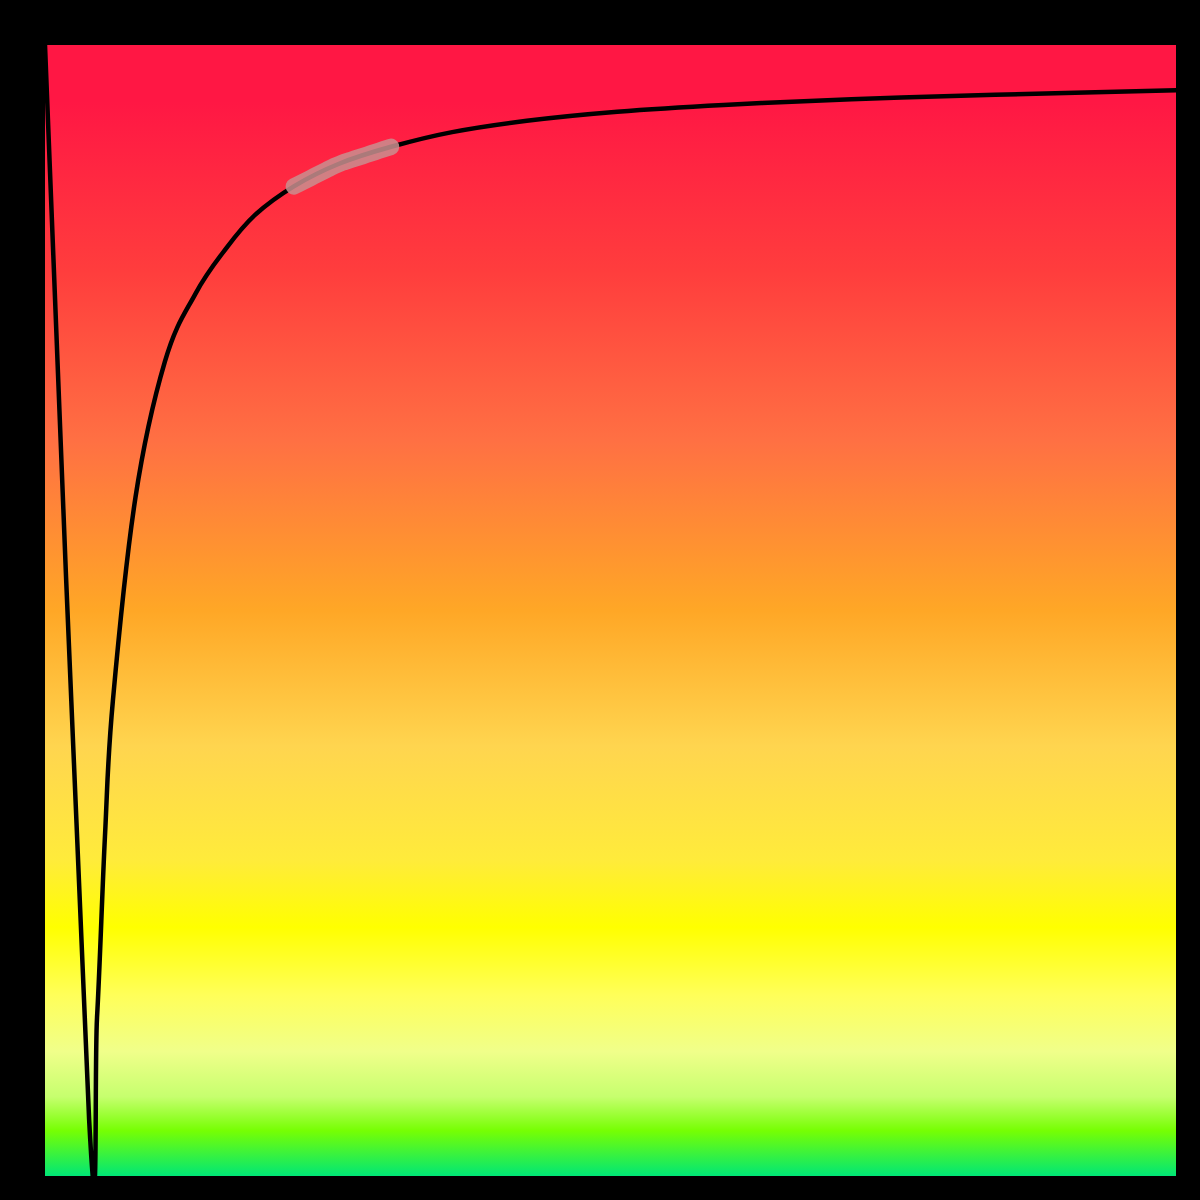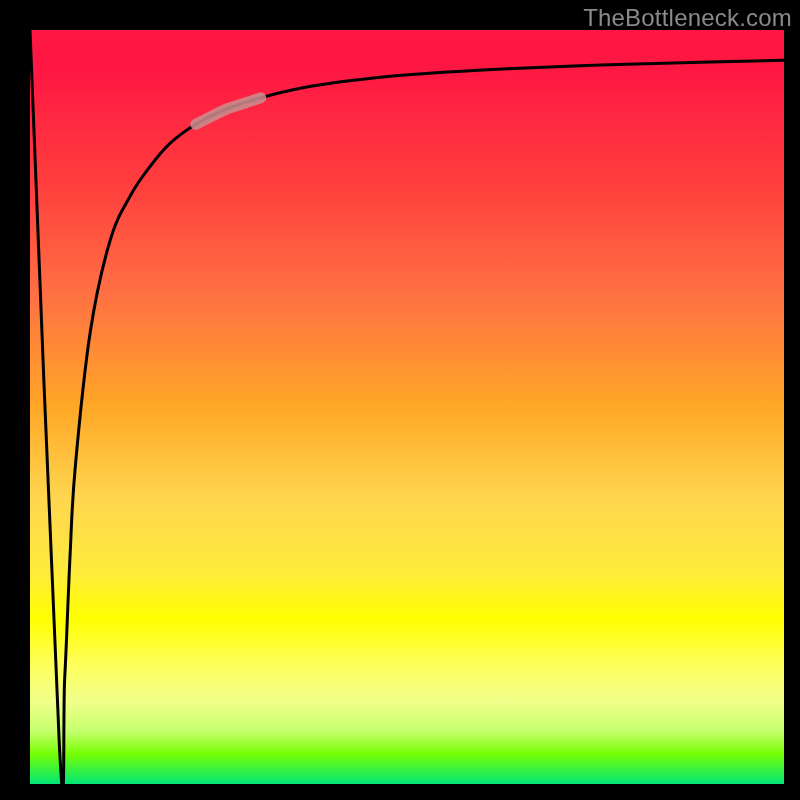--- a/index.html
+++ b/index.html
@@ -55,21 +55,20 @@
     width: 754px;
     height: 754px;
     overflow: visible;
   }
 </style>
 </head>
 <body>
 
 <div class="frame">
 
-  <span class="watermark">TheBottleneck.com</span>
 
   <div class="plot-area">
     <svg class="curve" viewBox="0 0 754 754" preserveAspectRatio="none">
       <path id="main-curve" fill="none" stroke="#000000" stroke-width="3" stroke-linecap="round" stroke-linejoin="round" d="M 0.00 0.00 C 5.29 128.93, 23.16 599.58, 29.41 716.30 C 35.65 833.02, 32.78 682.37, 34.68 648.44 C 36.58 614.51, 38.06 565.80, 39.96 527.80 C 41.86 489.80, 41.58 478.04, 45.24 437.32 C 48.90 396.60, 54.08 342.32, 60.32 301.60 C 66.56 260.88, 72.73 235.55, 79.92 211.12 C 87.12 186.69, 92.95 179.45, 100.28 165.88 C 107.61 152.31, 113.45 145.22, 120.64 135.72 C 127.83 126.22, 132.10 120.56, 140.24 113.10 C 148.39 105.64, 155.84 100.36, 165.88 94.25 C 175.92 88.14, 184.37 83.92, 196.04 79.17 C 207.71 74.42, 217.15 71.66, 230.72 67.86 C 244.30 64.06, 255.15 61.18, 271.44 58.06 C 287.73 54.94, 301.39 52.96, 321.20 50.52 C 341.02 48.08, 357.91 46.39, 381.52 44.49 C 405.14 42.59, 424.31 41.45, 452.40 39.96 C 480.49 38.47, 505.03 37.41, 537.60 36.19 C 570.17 34.97, 594.41 34.26, 633.36 33.18 C 672.31 32.09, 732.28 30.70, 754.00 30.16"></path>
       <path id="highlight-curve" fill="none" stroke="#c98f8f" stroke-width="11" stroke-linecap="round" stroke-opacity="0.85" d="M 165.88 94.25 C 166.85 93.76, 169.34 92.52, 171.28 91.55 C 173.23 90.58, 174.74 89.82, 176.69 88.85 C 178.63 87.87, 180.15 87.12, 182.09 86.14 C 184.04 85.17, 185.55 84.42, 187.49 83.44 C 189.44 82.47, 190.95 81.64, 192.90 80.74 C 194.84 79.84, 196.36 79.17, 198.30 78.43 C 200.25 77.70, 201.76 77.30, 203.71 76.67 C 205.65 76.04, 207.16 75.54, 209.11 74.91 C 211.05 74.27, 212.57 73.78, 214.51 73.15 C 216.46 72.51, 217.97 72.02, 219.92 71.38 C 221.86 70.75, 223.38 70.26, 225.32 69.62 C 227.27 68.99, 229.75 68.18, 230.72 67.86"></path>
     </svg>
   </div>
 
 </div>
 

